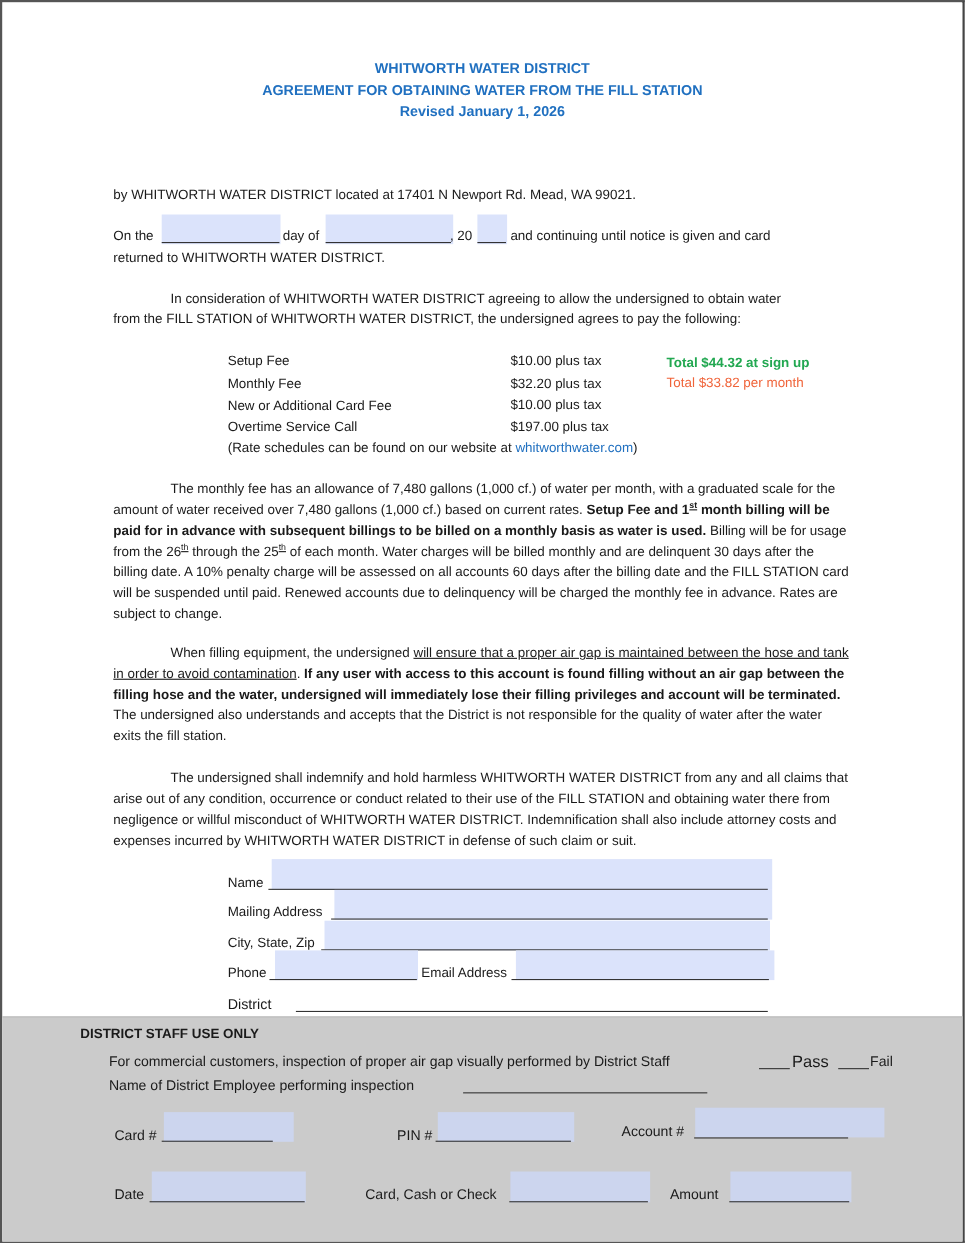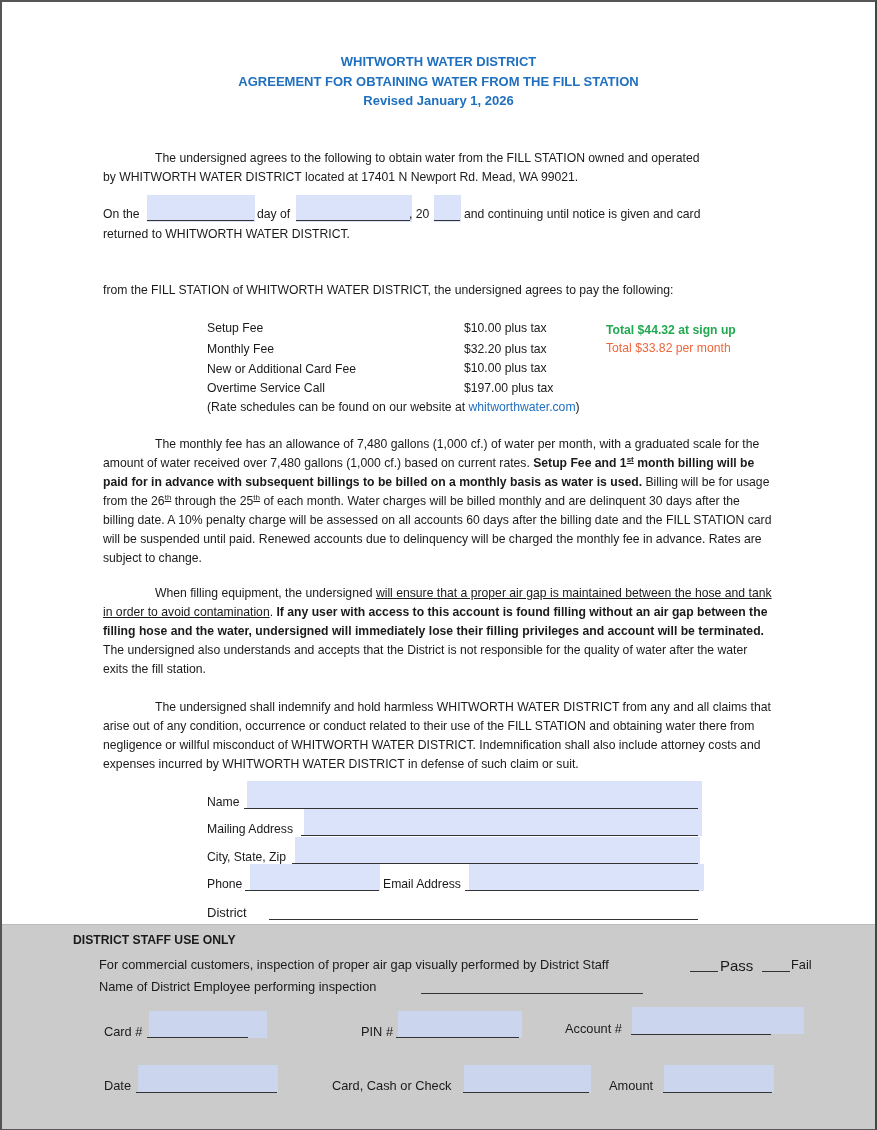--- a/index.html
+++ b/index.html
@@ -22,41 +22,41 @@
 </style>
 </head>
 <body>
 
 <div class="page">
 
   <div class="hdr" style="top:52px">WHITWORTH WATER DISTRICT</div>
   <div class="hdr" style="top:72px">AGREEMENT FOR OBTAINING WATER FROM THE FILL STATION</div>
   <div class="hdr" style="top:91px">Revised January 1, 2026</div>
 
-  <div class="t" style="left:153px;top:149px">The undersigned agrees to the following to obtain water from the FILL STATION owned and operated</div>
   <div class="t" style="left:101px;top:168px">by WHITWORTH WATER DISTRICT located at 17401 N Newport Rd. Mead, WA  99021.</div>
 
   <div class="t" style="left:101px;top:205px">On the</div>
   <div class="blank" style="left:145px;top:193px;width:108px;height:27px">
       <span class="t" style="left:4px;top:10px"></span>
     </div>
   <div class="line" style="left:145px;top:218px;width:107px"></div>
   <div class="t" style="left:255px;top:205px">day of</div>
   <div class="blank" style="left:294px;top:193px;width:116px;height:27px">
       <span class="t" style="left:4px;top:10px"></span>
     </div>
   <div class="line" style="left:294px;top:218px;width:114px"></div>
   <div class="t" style="left:407px;top:205px">, 20</div>
   <div class="blank" style="left:432px;top:193px;width:27px;height:27px">
       <span class="t" style="left:2px;top:10px"></span>
     </div>
   <div class="line" style="left:432px;top:218px;width:26px"></div>
   <div class="t" style="left:462px;top:205px">and continuing until notice is given and card</div>
   <div class="t" style="left:101px;top:225px">returned to WHITWORTH WATER DISTRICT.</div>
 
+  <div class="t" style="left:153px;top:262px">In consideration of WHITWORTH WATER DISTRICT agreeing to allow the undersigned to obtain water</div>
   <div class="t" style="left:101px;top:281px">from the FILL STATION of WHITWORTH WATER DISTRICT, the undersigned agrees to pay the following:</div>
 
   <div>
     <div class="t" style="left:205px;top:319px">Setup Fee</div>
     <div class="t" style="left:462px;top:319px">$10.00 plus tax</div>
     <div class="t green" style="left:604px;top:321px">Total $44.32 at sign up</div>
 
     <div class="t" style="left:205px;top:340px">Monthly Fee</div>
     <div class="t" style="left:462px;top:340px">$32.20  plus  tax</div>
     <div class="t orange" style="left:604px;top:339px">Total $33.82 per month</div>

